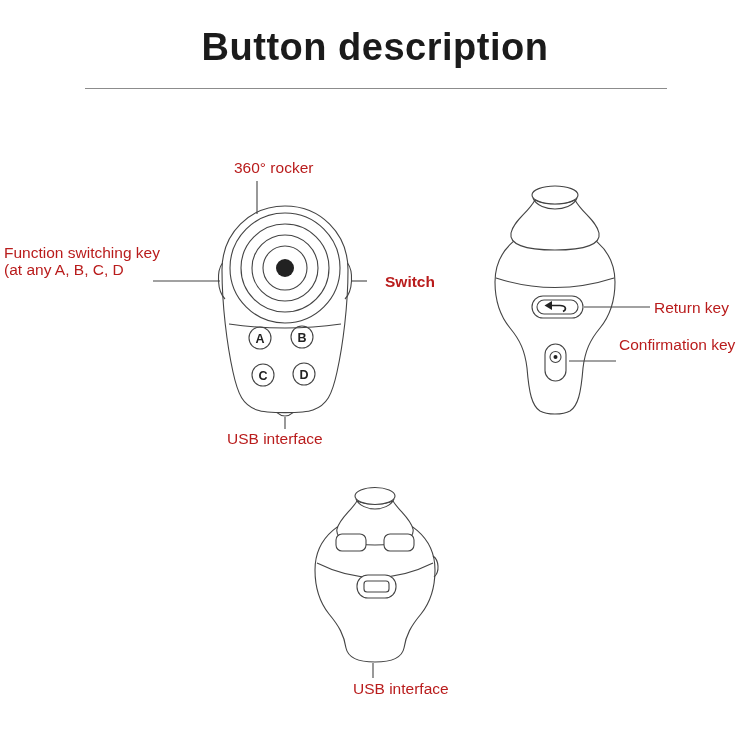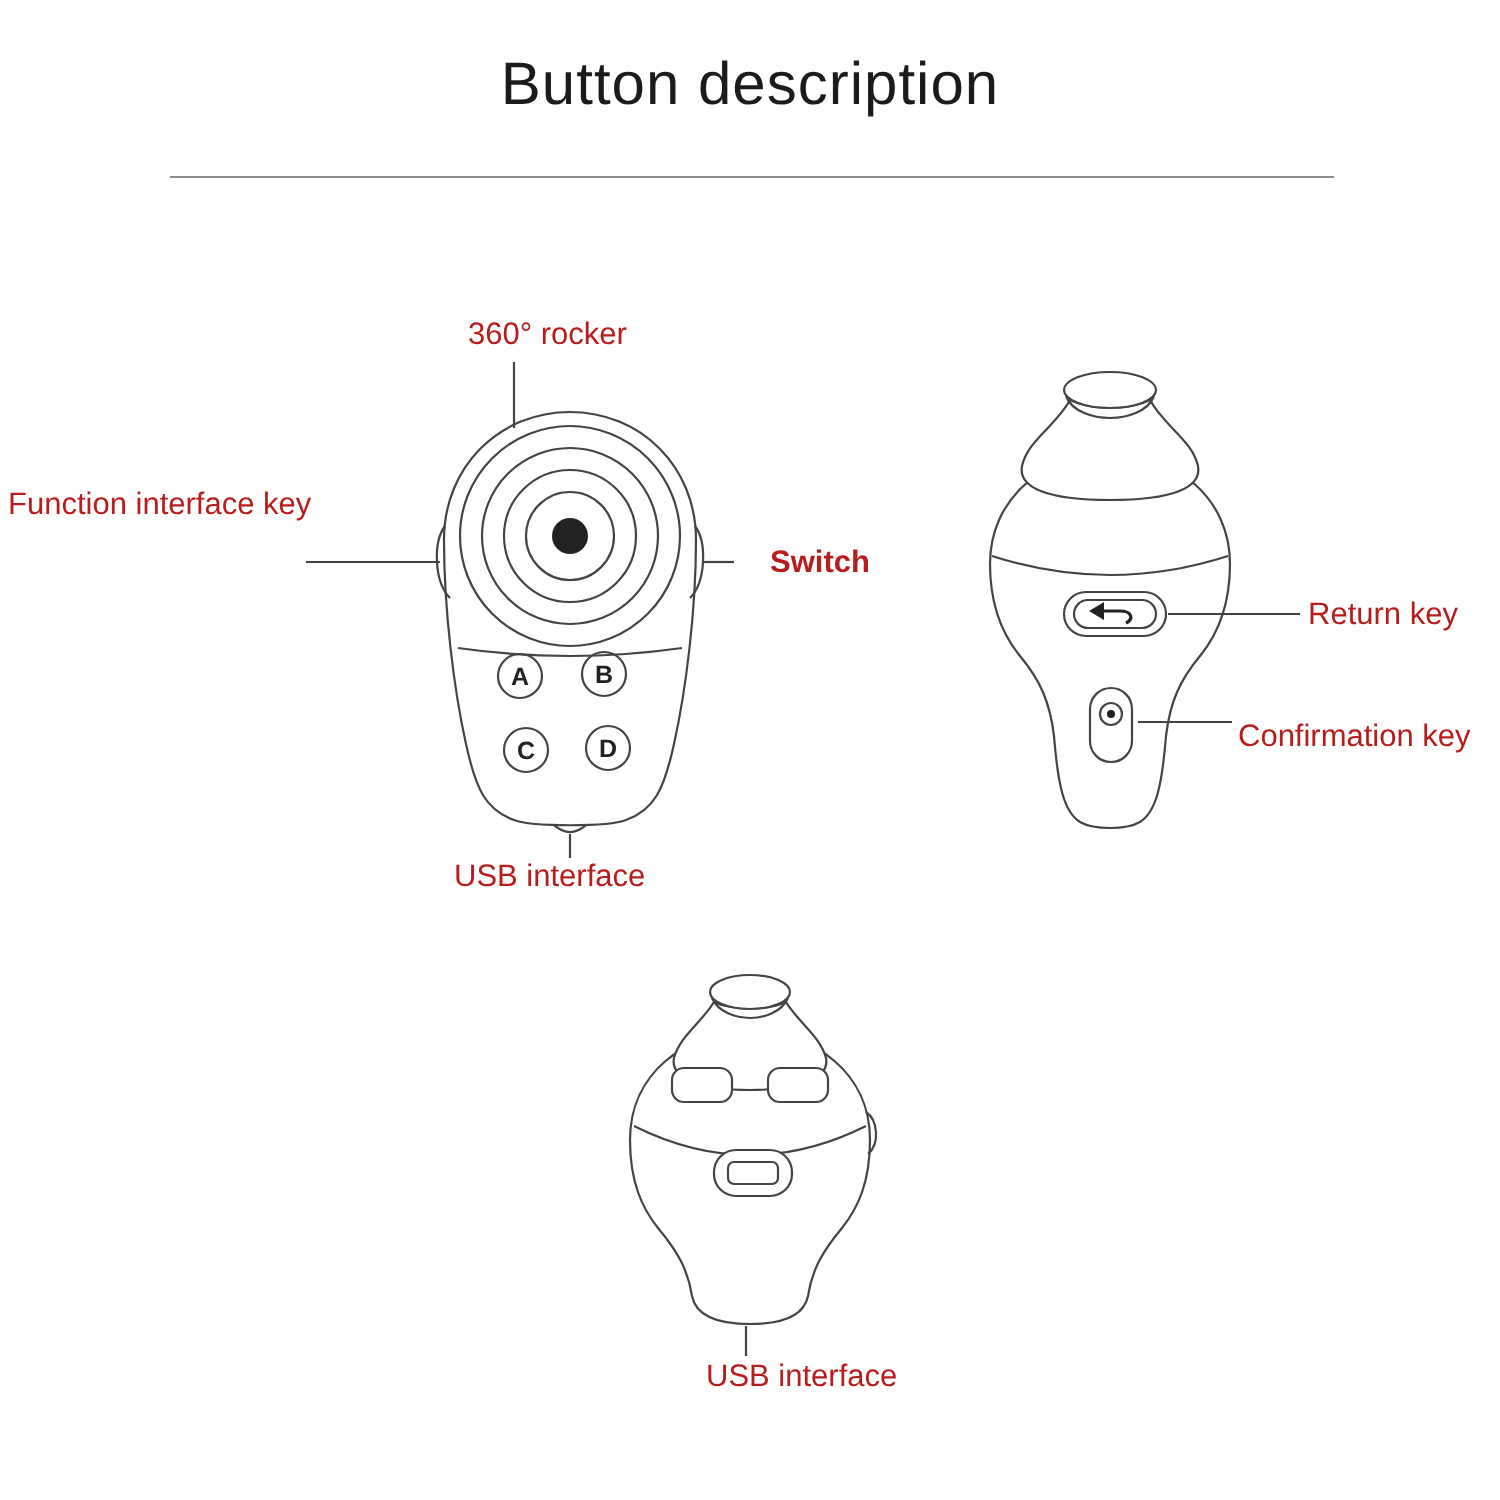--- a/index.html
+++ b/index.html
@@ -6,21 +6,21 @@
   html, body { width: 750px; height: 750px; }
   body {
     background: #ffffff;
     font-family: "Liberation Sans", sans-serif;
     position: relative;
     overflow: hidden;
   }
   .page { position: relative; width: 750px; height: 750px; background: #ffffff; }
   .title {
     position: absolute; top: 26px; left: 0; width: 100%;
-    text-align: center; font-size: 30px; color: #1b1b1b; letter-spacing: 0.5px;
+    text-align: center; font-size: 38px; color: #1b1b1b; letter-spacing: 0.5px; font-weight: bold;
   }
   .divider {
     position: absolute; top: 88px; left: 85px; width: 582px; height: 1px;
     background: #8c8c8c;
   }
   svg.diagram { position: absolute; top: 0; left: 0; }
   .stroke { fill: none; stroke: #444444; stroke-width: 1.1; }
   .wfill  { fill: #ffffff; stroke: #444444; stroke-width: 1.1; }
   .dark   { fill: #222222; stroke: none; }
   .btn-letter {
@@ -130,26 +130,27 @@
       <path class="stroke" d="M 285 417 L 285 429"></path>
       <path class="stroke" d="M 584 307 L 650 307"></path>
       <path class="stroke" d="M 569 361 L 616 361"></path>
       <path class="stroke" d="M 373 663 L 373 678"></path>
     </g>
   </svg>
 
   <div class="lbl" style="left:234px; top:159px;">360° rocker</div>
 
   <div class="lbl" style="left:4px; top:244px;">
-    <div>Function interface key</div>
+    <div>Function switching key</div>
+    <div>(at any A, B, C, D</div>
   </div>
 
   <div class="lbl" style="left:385px; top:273px;font-weight:bold;">Switch</div>
 
   <div class="lbl" style="left:227px; top:430px;">USB interface</div>
 
   <div class="lbl" style="left:654px; top:299px;">Return key</div>
 
-  <div class="lbl" style="left:619px; top:360px;">Confirmation key</div>
+  <div class="lbl" style="left:619px; top:336px;">Confirmation key</div>
 
   <div class="lbl" style="left:353px; top:680px;">USB interface</div>
 
 </div>
 
 </body></html>

